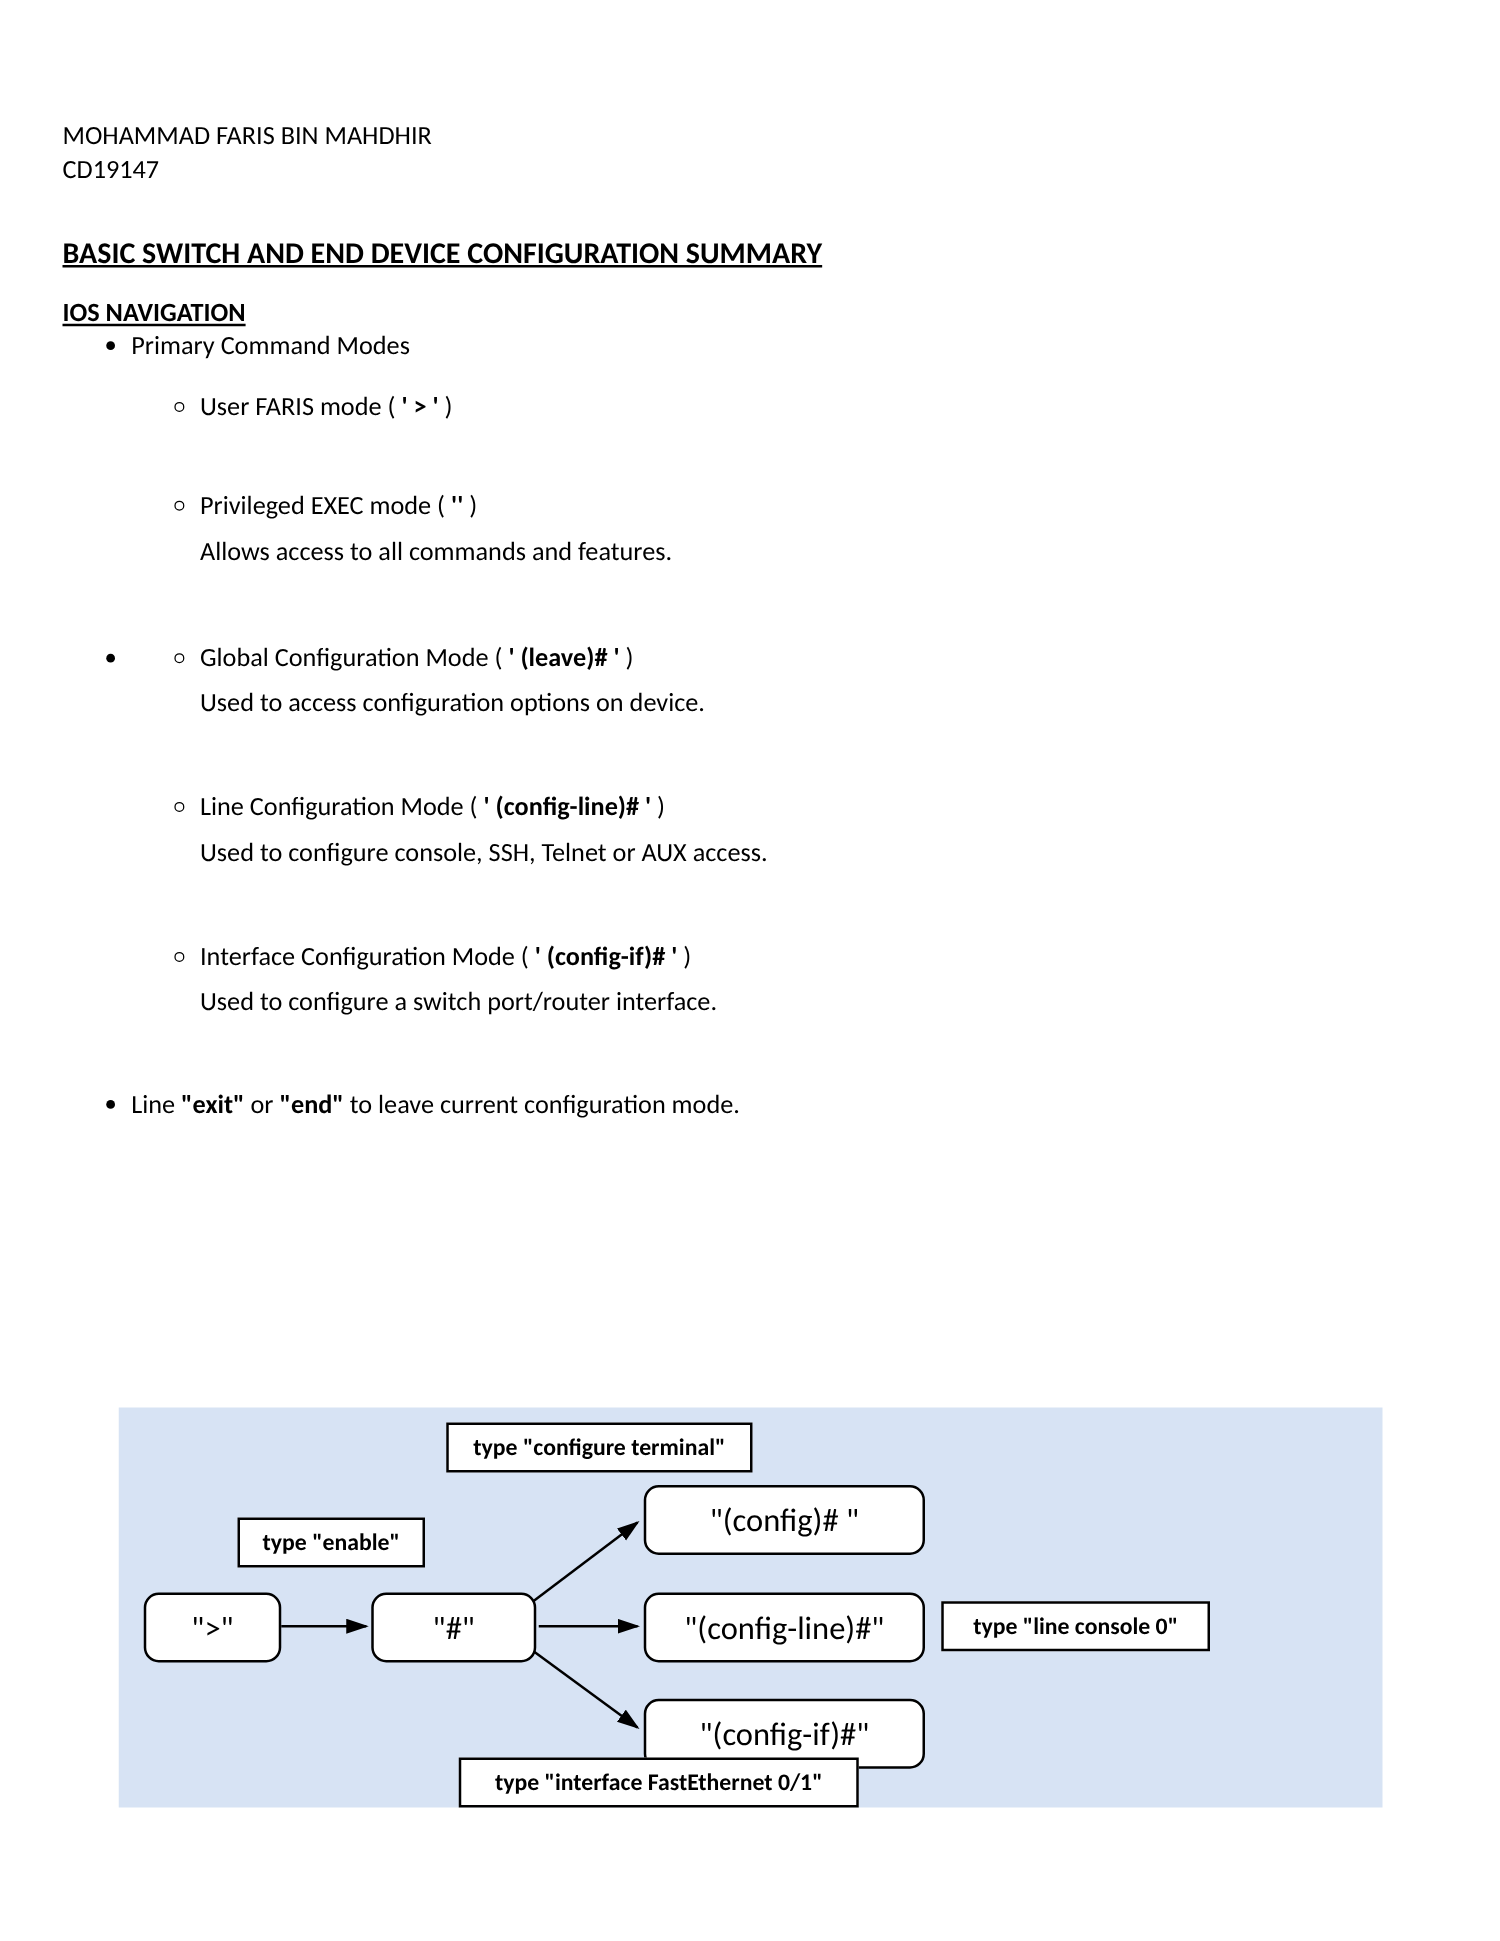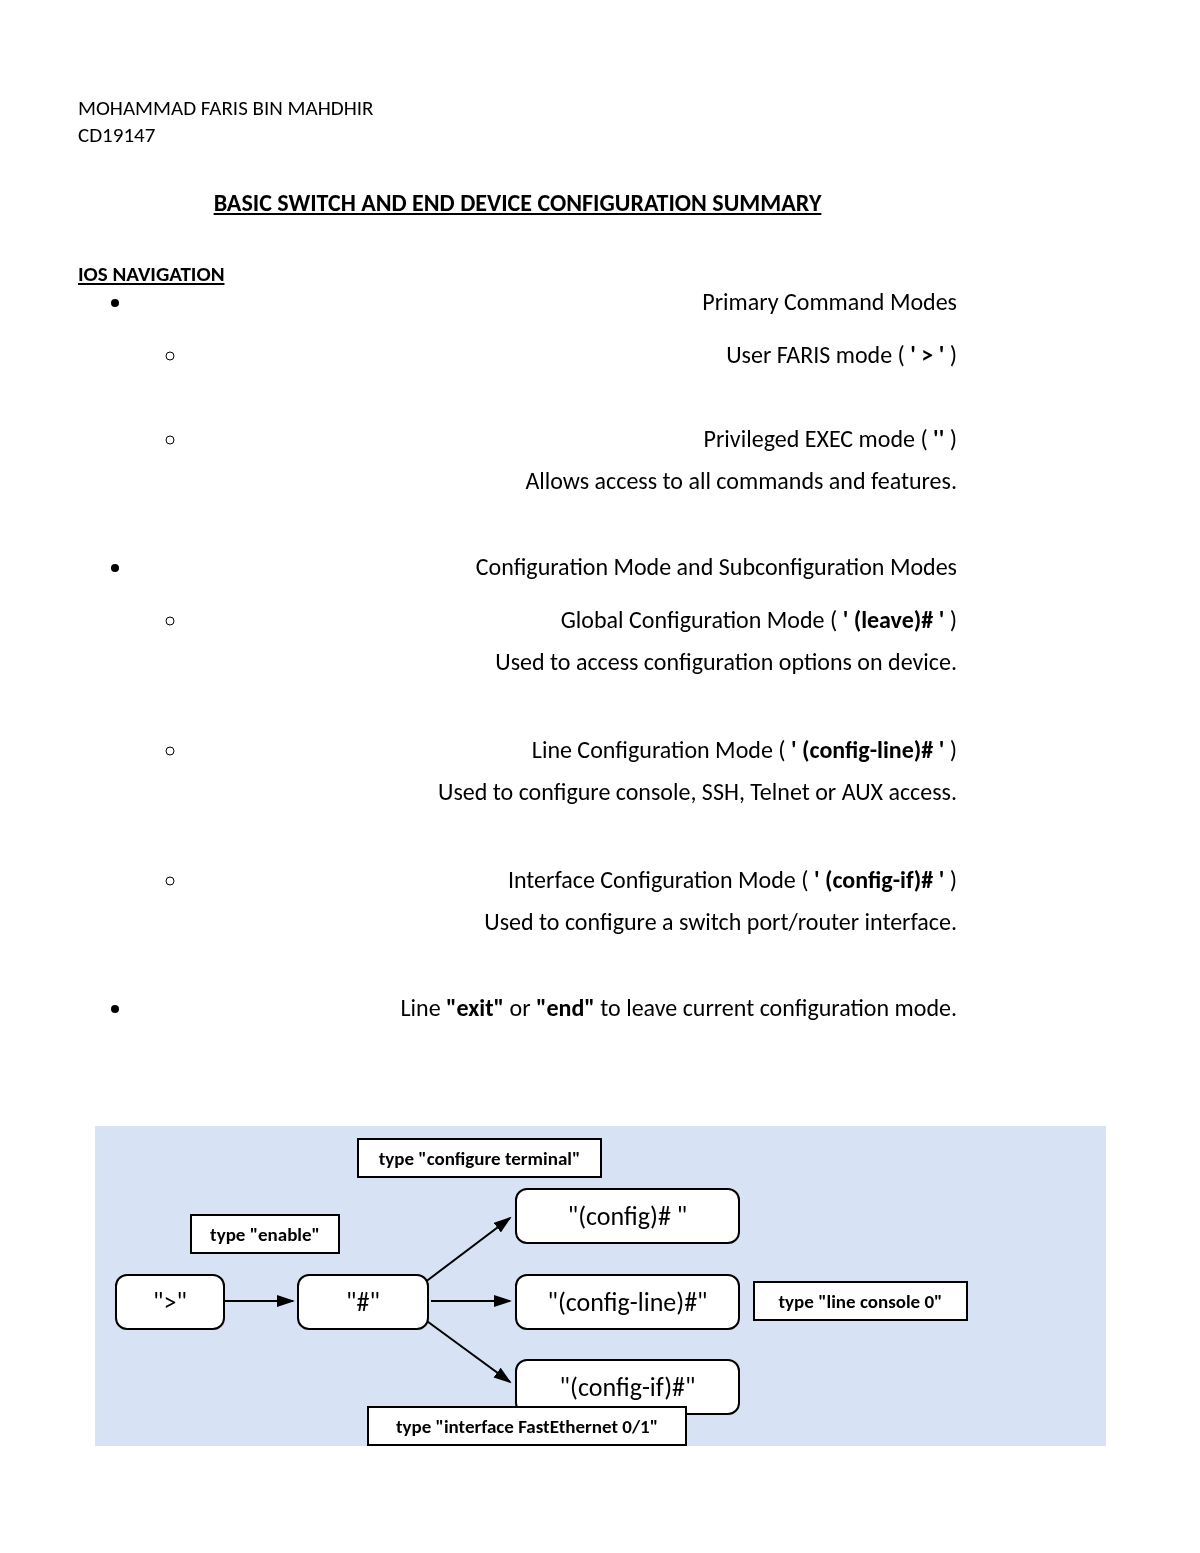--- a/index.html
+++ b/index.html
@@ -6,39 +6,38 @@
     margin: 0;
     padding: 0;
     background: #fff;
     font-family: Calibri, Arial, sans-serif;
     color: #000;
   }
   .page {
     width: 1052px;
     min-height: 1553px;
     box-sizing: border-box;
-    padding: 95px 95px 60px 78px;
+    padding: 95px 95px 60px 50px;
     position: relative;
   }
   .header-name { font-size: 21px; line-height: 1.3; }
   .title {
     font-size: 24px;
     font-weight: bold;
     text-decoration: underline;
-    text-align: center;
     margin-top: 38px;
-    margin-bottom: 44px;
+    margin-bottom: 20px;
   }
   .section-heading {
     font-size: 21px;
     font-weight: bold;
     text-decoration: underline;
   }
   ul.top { list-style: disc; margin: 0; padding-left: 55px; }
-  ul.top > li { font-size: 24px; margin-bottom: 48px; text-align: right; }
+  ul.top > li { font-size: 21px; margin-bottom: 48px; }
   ul.sub { list-style: circle; margin-top: 20px; padding-left: 55px; }
   ul.sub > li { margin-bottom: 46px; }
   .li-head { line-height: 1.6; }
   .li-desc { line-height: 1.9; }
   .bold { font-weight: bold; }
 
   
   .diagram {
     position: absolute;
     left: 95px;
@@ -85,21 +84,20 @@
         <li>
           <div class="li-head">
             <span>Privileged EXEC mode ( </span><span class="bold">''</span><span> )</span>
           </div>
           <div class="li-desc">Allows access to all commands and features.</div>
         </li>
       </ul>
     </li>
 
     <li>
-      <span>Configuration Mode and Subconfiguration Modes</span>
       <ul class="sub">
         <li>
           <div class="li-head">
             <span>Global Configuration Mode ( </span><span class="bold">' (leave)# '</span><span> )</span>
           </div>
           <div class="li-desc">Used to access configuration options on device.</div>
         </li>
         <li>
           <div class="li-head">
             <span>Line Configuration Mode ( </span><span class="bold">' (config-line)# '</span><span> )</span>

